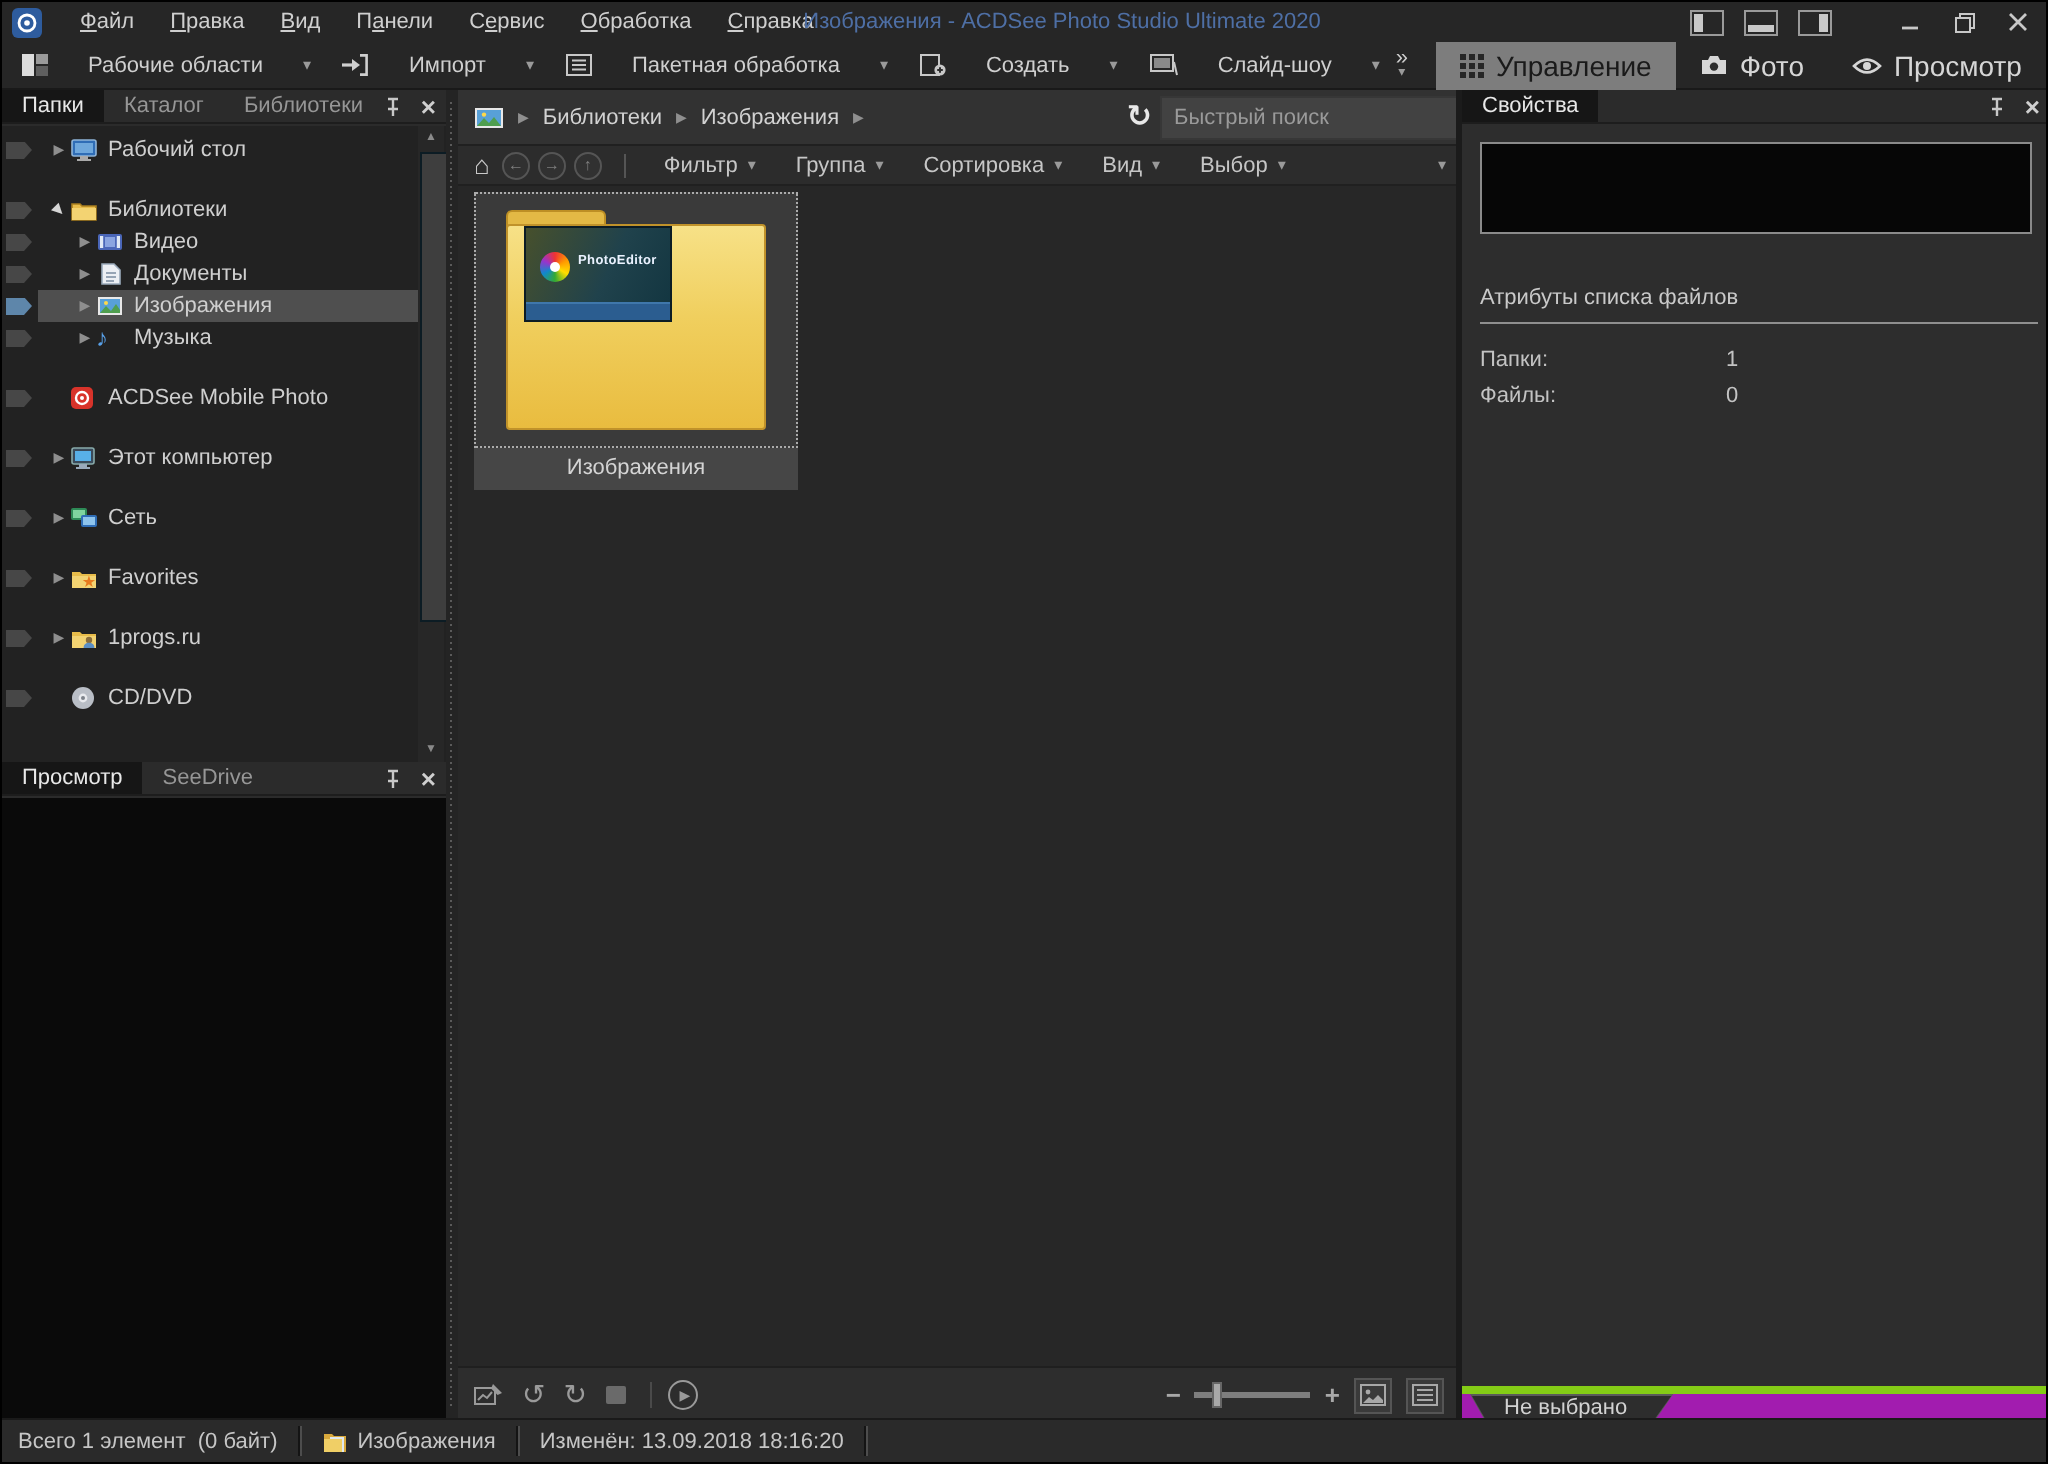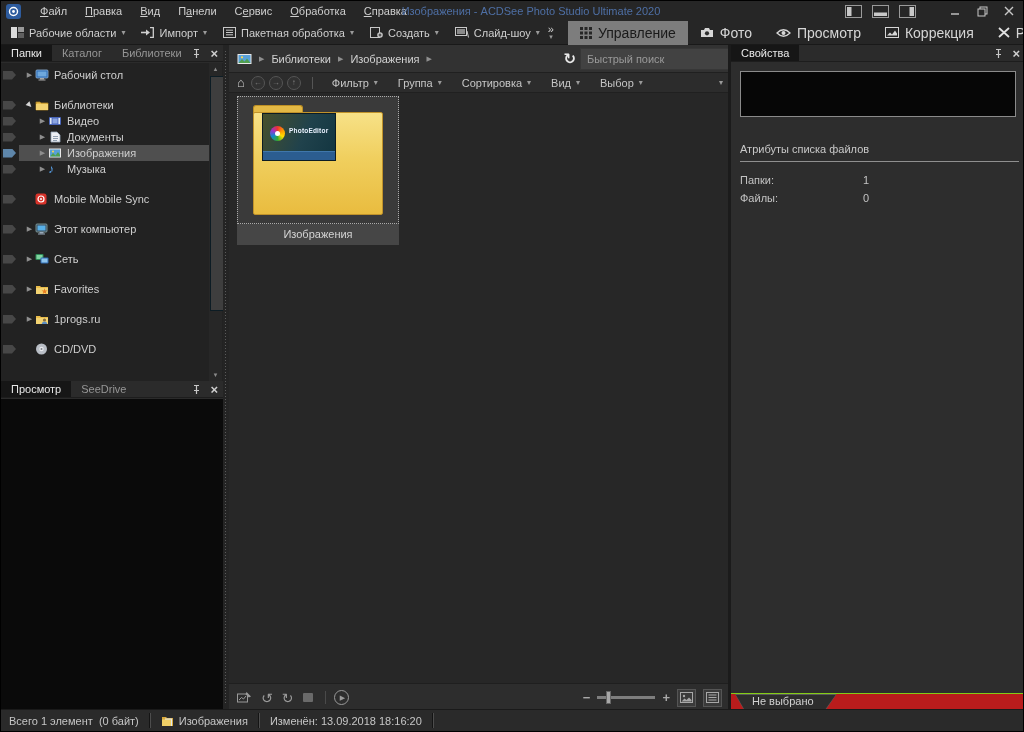--- a/index.html
+++ b/index.html
@@ -15,21 +15,21 @@
   .menu-item { color:#cfcfcf; font-size:11px; padding:2px 9px; cursor:default; }
   .menu-item .ul { text-decoration:underline; }
   .wtitle { position:absolute; left:330px; width:400px; text-align:center; color:#4e6fa5; font-size:11px; white-space:nowrap; }
   .winbtns { position:absolute; right:4px; top:0; height:20px; display:flex; align-items:center; gap:7px; }
   .wbtn { width:20px; height:16px; display:flex; align-items:center; justify-content:center; }
   .wbtn-gap { width:14px; }
 
   
   .toolbar { position:absolute; left:0; top:20px; width:100%; height:24px; background:#262626; border-bottom:1px solid #191919; display:flex; align-items:center; }
   .grip { width:6px; height:18px; margin-left:2px; background-image:repeating-linear-gradient(#5a5a5a 0 1px, transparent 1px 3px); background-size:2px 100%; background-repeat:no-repeat; background-position:2px 0; }
-  .tbtn { display:flex; align-items:center; gap:5px; padding:0 8px; height:22px; color:#cfcfcf; font-size:11px; white-space:nowrap; }
+  .tbtn { display:flex; align-items:center; gap:20px; padding:0 8px; height:22px; color:#cfcfcf; font-size:11px; white-space:nowrap; }
   .dd { font-size:8px; color:#9a9a9a; }
   .spacer { flex:1; }
   .overflow { display:flex; flex-direction:column; align-items:center; color:#cfcfcf; font-size:11px; line-height:7px; margin-right:14px; }
   .overflow .dd { font-size:7px; }
   .modes { display:flex; align-items:center; height:24px; }
   .mode { display:flex; align-items:center; gap:6px; height:24px; padding:0 12px; color:#d6d6d6; font-size:14px; white-space:nowrap; }
   .mode.active { background:#7d7d7d; color:#1a1a1a; }
 
   
   .main { position:absolute; left:0; top:44px; width:100%; height:666px; background:#1f1f1f; }
@@ -113,21 +113,21 @@
   .zhandle { position:absolute; left:9px; top:-5px; width:5px; height:13px; background:#a8a8a8; border:1px solid #666; }
   .vbtn { width:19px; height:18px; background:#3a3a3a; border:1px solid #555; display:flex; align-items:center; justify-content:center; }
 
   
   .rp-body { position:absolute; left:0; top:18px; right:0; bottom:18px; background:#2d2d2d; }
   .propbox { position:absolute; left:9px; top:8px; width:276px; height:46px; background:#060606; border:1px solid #8a8a8a; }
   .attr-header { position:absolute; left:9px; top:80px; right:6px; color:#c9c9c9; font-size:11px; padding-bottom:6px; border-bottom:1px solid #8f8f8f; }
   .attrs { position:absolute; left:9px; top:108px; right:10px; }
   .attr-row { display:flex; height:18px; align-items:center; font-size:11px; color:#c3c3c3;gap:11px; }
   .attr-row .al { width:112px; }
-  .rp-bottom { position:absolute; left:0; bottom:0; right:0; height:18px; background:#b91c1c; border-top:1px solid #84cc16; }
+  .rp-bottom { position:absolute; left:0; bottom:0; right:0; height:18px; background:#a21caf; border-top:4px solid #84cc16; }
   .nvtab-o { position:absolute; left:4px; top:0; height:16px; background:#5a5a5a; clip-path:polygon(0 0,100% 0,calc(100% - 11px) 100%,9px 100%); padding:1px 1px 1px 1px; }
   .nvtab { height:100%; background:#2d2d2d; clip-path:polygon(0 0,100% 0,calc(100% - 10px) 100%,8px 100%); color:#d2d2d2; font-size:11px; display:flex; align-items:center; padding:0 22px 2px 16px; }
 
   
   .statusbar { position:absolute; left:0; bottom:0; width:100%; height:22px; background:#2a2a2a; border-top:1px solid #1a1a1a; display:flex; align-items:center; font-size:11px; color:#c6c6c6; padding-left:8px; }
   .sseg { display:flex; align-items:center; gap:5px; white-space:pre; padding-right:10px; }
   .ssep { width:2px; height:15px; border-left:1px solid #141414; border-right:1px solid #4d4d4d; margin-right:10px; }
 </style>
 </head>
 <body>
@@ -422,21 +422,21 @@
               <span class="exp"></span>
               <span class="ticon">
                 <span class="icon ">
                   <svg width="12" height="12">
                     <rect x="0.5" y="0.5" width="11" height="11" rx="2.5" fill="#d8332a"></rect>
                     <circle cx="6" cy="6" r="3" fill="none" stroke="#fff" stroke-width="1.2"></circle>
                     <circle cx="6" cy="6" r="1" fill="#fff"></circle>
                   </svg>
                 </span>
               </span>
-              <span class="tlabel">Mobile Mobile Sync</span>
+              <span class="tlabel">ACDSee Mobile Photo</span>
             </div>
             <div class="trow gap">
               <span class="bkm"></span>
               <span class="tindent" style="width:8px"></span>
               <span class="exp">▶</span>
               <span class="ticon">
                 <span class="icon ">
                   <svg width="14" height="12">
                     <rect x="1" y="1" width="11" height="8" rx="1" fill="#3a4a5a" stroke="#8aa" stroke-width="0.8"></rect>
                     <rect x="2.5" y="2.5" width="8" height="5" fill="#58b0e8"></rect>

